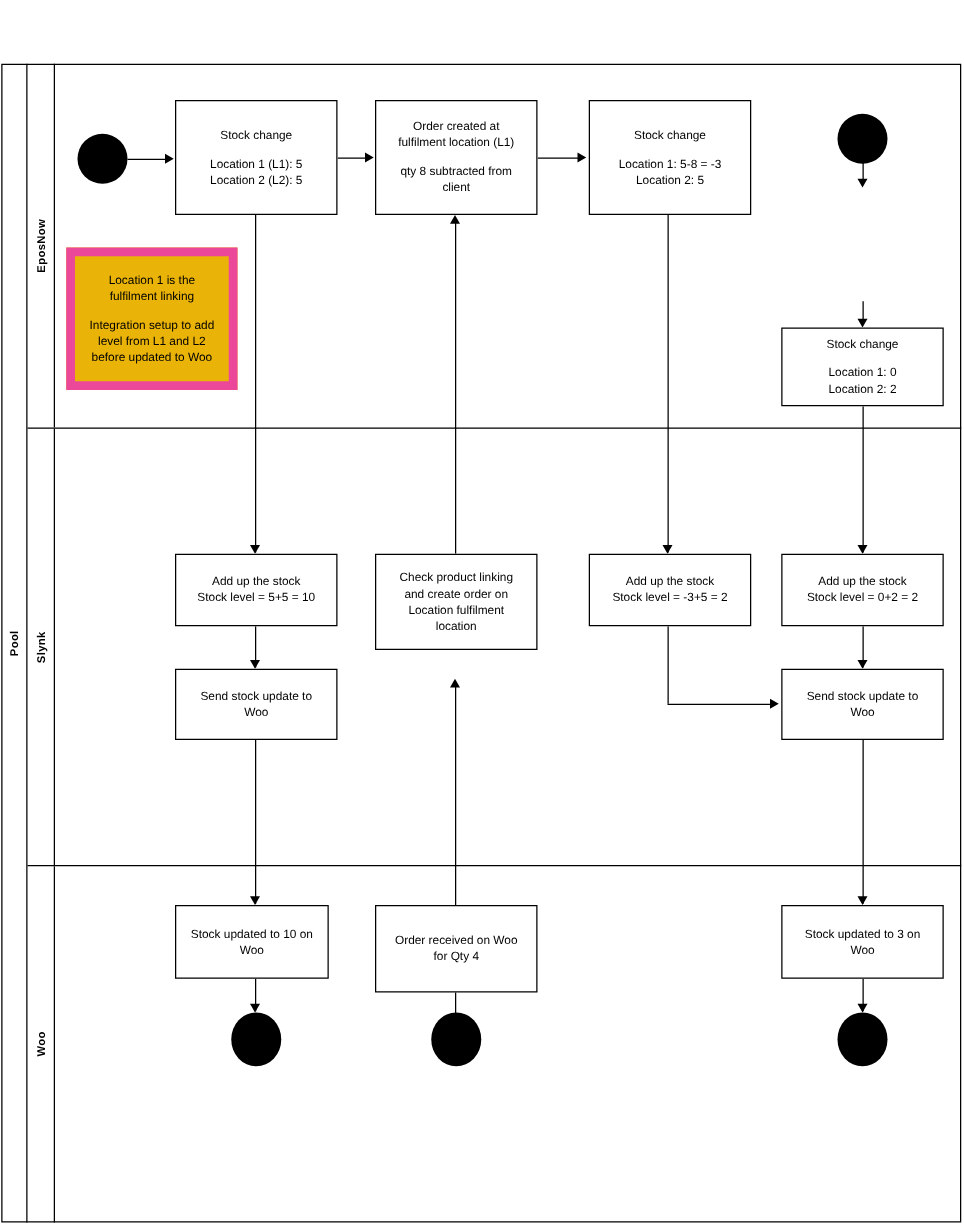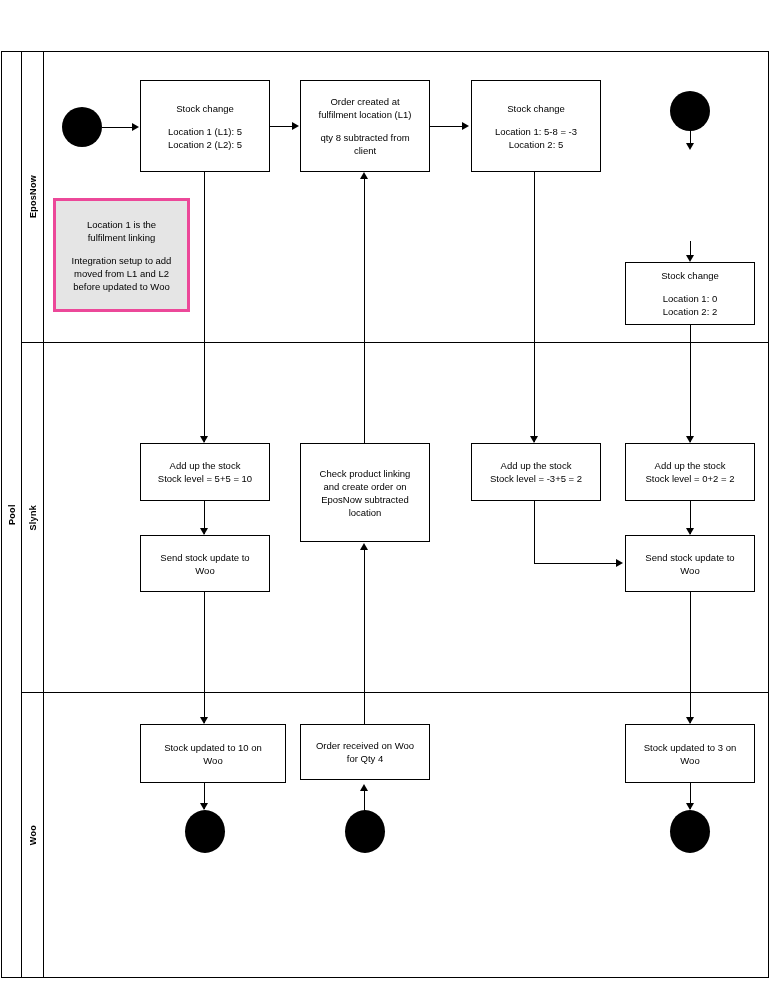--- a/index.html
+++ b/index.html
@@ -102,22 +102,22 @@
     align-items: center;
     justify-content: center;
     text-align: center;
     font-size: 9.5px;
     line-height: 13px;
     padding: 2px 3px;
   }
   .node .ln { display: block; width: 100%; }
   .node .gap { height: 10px; }
   .node.note {
-    background: #e5e5e5;
-    border: 3px solid #ec4899;
+    background: #eab308;
+    border: 7px solid #ec4899;
     justify-content: center;
   }
   .node.highlight {
     background: #cfe2f3;
     border: 1px solid #6c8ebf;
   }
   .terminator {
     position: absolute;
     background: #000000;
     border-radius: 50%;
@@ -270,62 +270,62 @@
     <span class="gap"></span>
     <span class="ln">Location 1: 0</span>
     <span class="ln">Location 2: 2</span>
   </div>
 
   <div class="node note" style="left:53px; top:198px; width:137px; height:114px;">
     <span class="ln">Location 1 is the</span>
     <span class="ln">fulfilment linking</span>
     <span class="gap"></span>
     <span class="ln">Integration setup to add</span>
-    <span class="ln">moved from L1 and L2</span>
+    <span class="ln">level from L1 and L2</span>
     <span class="ln">before updated to Woo</span>
   </div>
 
   <div class="node" style="left:140px; top:443px; width:130px; height:58px;">
     <span class="ln">Add up the stock</span>
     <span class="ln">Stock level = 5+5 = 10</span>
   </div>
 
   <div class="node" style="left:140px; top:535px; width:130px; height:57px;">
     <span class="ln">Send stock update to</span>
     <span class="ln">Woo</span>
   </div>
 
-  <div class="node" style="left:300px; top:443px; width:130px; height:99px;">
+  <div class="node" style="left:300px; top:443px; width:130px; height:77px;">
     <span class="ln">Check product linking</span>
     <span class="ln">and create order on</span>
-    <span class="ln">EposNow subtracted</span>
+    <span class="ln">Location fulfilment</span>
     <span class="ln">location</span>
   </div>
 
   <div class="node" style="left:471px; top:443px; width:130px; height:58px;">
     <span class="ln">Add up the stock</span>
     <span class="ln">Stock level = -3+5 = 2</span>
   </div>
 
   <div class="node" style="left:625px; top:443px; width:130px; height:58px;">
     <span class="ln">Add up the stock</span>
     <span class="ln">Stock level = 0+2 = 2</span>
   </div>
 
   <div class="node" style="left:625px; top:535px; width:130px; height:57px;">
     <span class="ln">Send stock update to</span>
     <span class="ln">Woo</span>
   </div>
 
-  <div class="node" style="left:140px; top:724px; width:146px; height:59px;">
+  <div class="node" style="left:140px; top:724px; width:123px; height:59px;">
     <span class="ln">Stock updated to 10 on</span>
     <span class="ln">Woo</span>
   </div>
 
-  <div class="node" style="left:300px; top:724px; width:130px; height:56px;">
+  <div class="node" style="left:300px; top:724px; width:130px; height:70px;">
     <span class="ln">Order received on Woo</span>
     <span class="ln">for Qty 4</span>
   </div>
 
   <div class="node" style="left:625px; top:724px; width:130px; height:59px;">
     <span class="ln">Stock updated to 3 on</span>
     <span class="ln">Woo</span>
   </div>
 
 </div>

